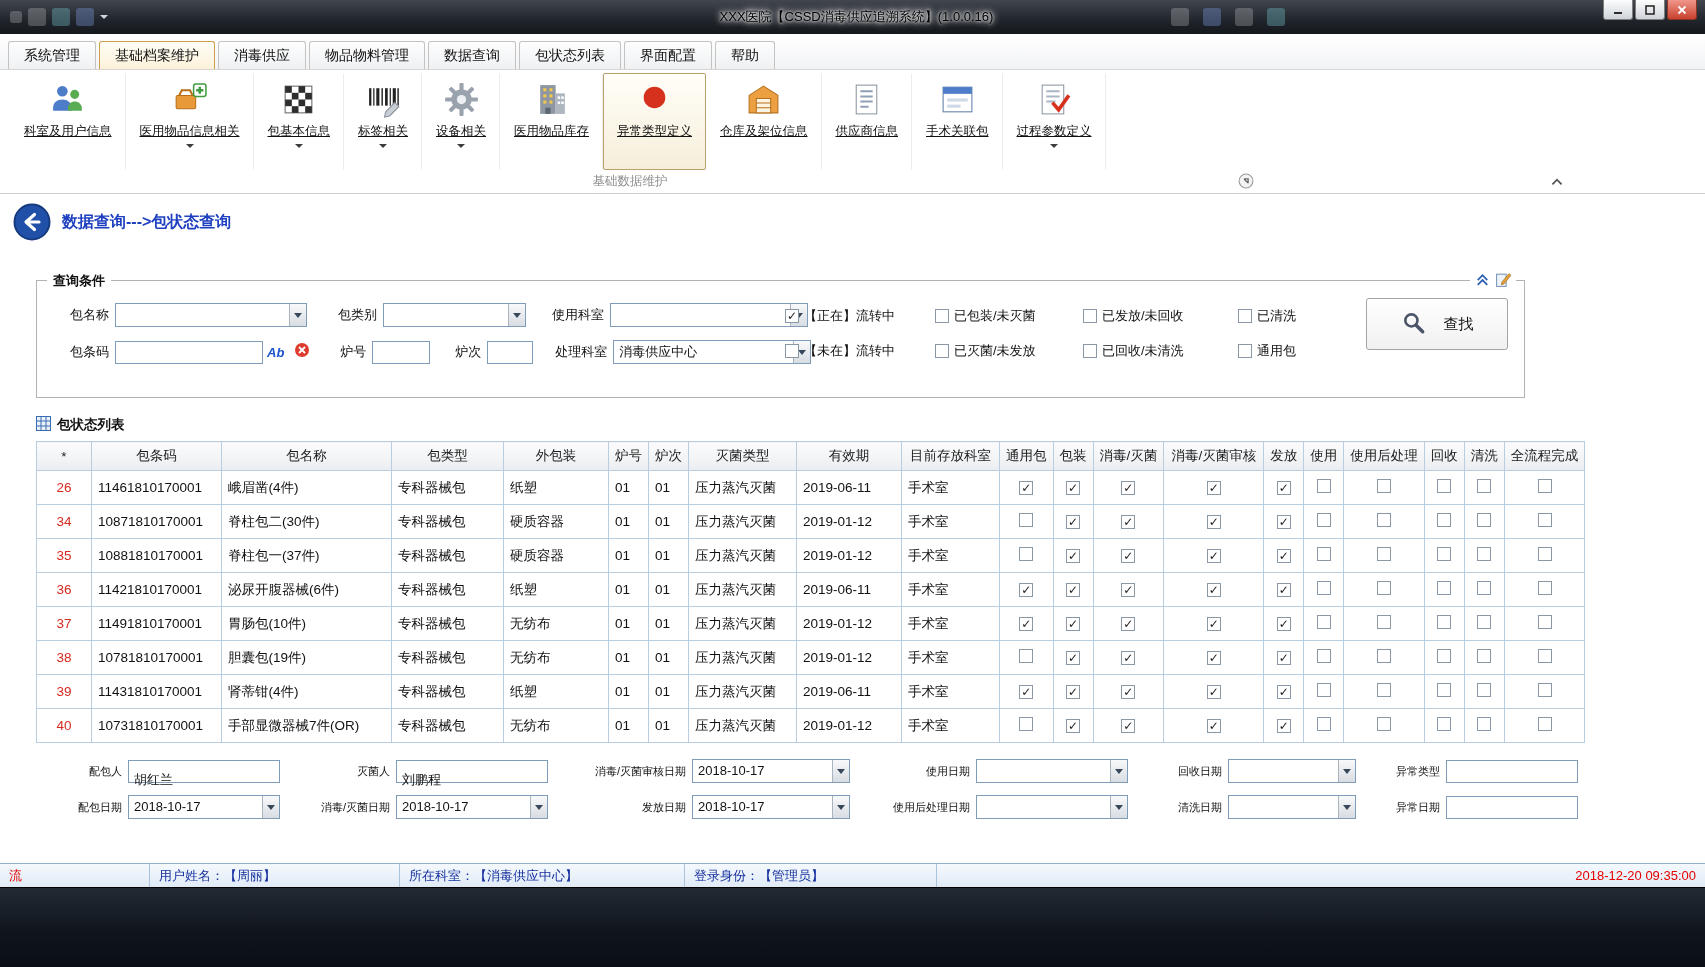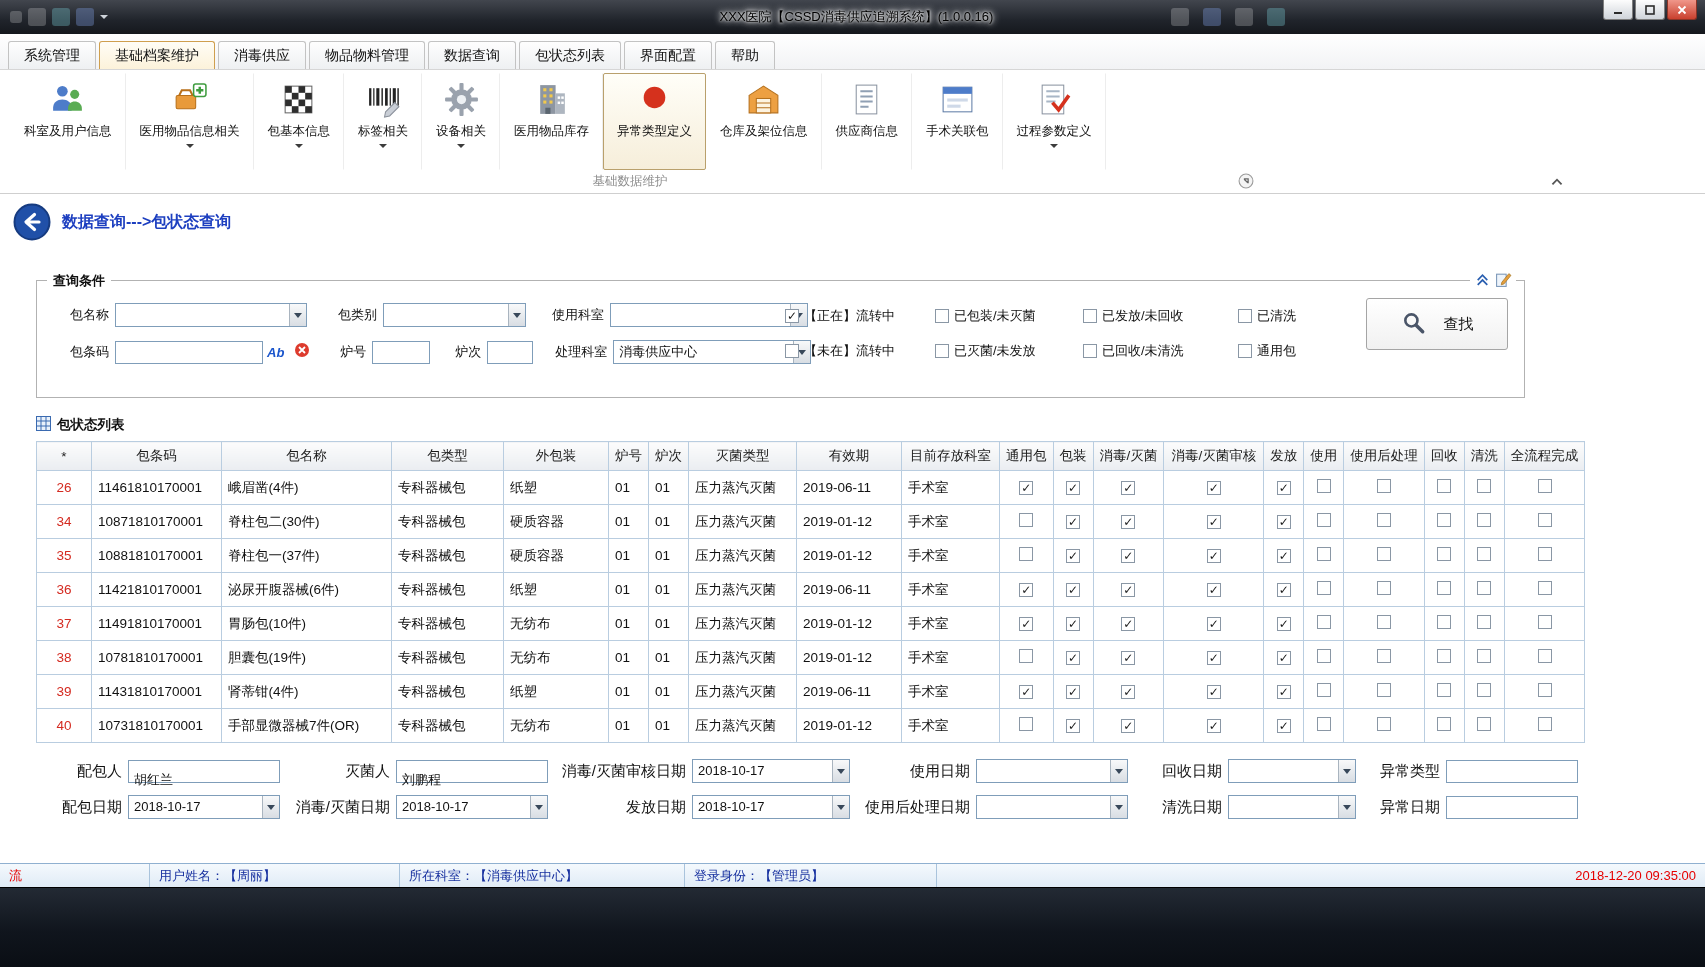--- a/index.html
+++ b/index.html
@@ -22,21 +22,21 @@
   .win-btn.close { background:linear-gradient(#f0978a,#c9402e); border-color:#8a3326; }
   .win-btn svg { width:12px; height:12px; }
 
   
   .tabbar { flex:0 0 36px; display:flex; align-items:flex-end; gap:3px; padding:0 0 0 8px; background:linear-gradient(#ffffff,#f2f3f5); border-bottom:1px solid #d6d6d6; }
   .tab { height:28px; line-height:26px; padding:0 15px; font-size:14px; border:1px solid #c3c3c3; border-bottom:none;
     border-radius:3px 3px 0 0; background:linear-gradient(#fefefe,#eef0f2); cursor:default; white-space:nowrap; }
   .tab.active { border-color:#cf9f4e; background:linear-gradient(#fffdf6,#fcf2da); font-weight:normal;text-align:right; }
 
   
-  .ribbon { flex:0 0 100px; background:#fff; display:flex; align-items:stretch; padding:3px 6px 0 10px; }
+  .ribbon { flex:0 0 100px; background:#fff; display:flex; align-items:stretch; padding:3px 6px 0 10px;text-decoration:underline; }
   .ribbon-item { display:flex; flex-direction:column; align-items:center; padding:7px 13px 2px; border:1px solid transparent; border-right:1px solid #ededed; position:relative; }
   .ribbon-item.selected { border:1px solid #b9a06c; border-radius:2px; background:linear-gradient(#fffef8,#f6eeda); }
   .ribbon-icon svg { width:37px; height:37px; display:block; }
   .ribbon-label { font-size:12.5px; margin-top:5px; color:#101010; white-space:nowrap; }
   .ribbon-caret { margin-top:4px; width:0; height:0; border-left:4px solid transparent; border-right:4px solid transparent; border-top:4px solid #3c3c3c; }
   .ribbon-footer { flex:0 0 24px; position:relative; background:#fff; border-bottom:1px solid #cfcfcf; }
   .group-label-wrap { position:absolute; left:30px; width:1200px; top:3px; text-align:center; font-size:12.5px; color:#8d8d8d; }
   .dialog-launcher { position:absolute; left:1238px; top:3px; width:16px; height:16px; }
   .ribbon-collapse { position:absolute; right:140px; top:4px; width:16px; height:16px; }
 
@@ -83,21 +83,21 @@
   table { border-collapse:collapse; table-layout:fixed; }
   th, td { border:1px solid #b9cde0; font-size:13.5px; padding:0 6px; white-space:nowrap; overflow:hidden; }
   th { height:29px; background:linear-gradient(#fcfcfc,#eaedf1); font-weight:normal; text-align:center; color:#1c1c1c; }
   td { height:34px; background:#fff; }
   td.rownum { color:#d42a20; text-align:center; }
   td.cbcell { text-align:center; padding:0; }
 
   .detail { margin-top:12px; width:1560px; }
   .detail-row { display:flex; align-items:center; height:32px; margin-bottom:4px; }
   .detail-field { display:flex; align-items:center; margin-right:8px; }
-  .dlabel { font-size:15px; text-align:right; padding-right:6px; white-space:nowrap; }
+  .dlabel { font-size:11px; text-align:right; padding-right:6px; white-space:nowrap; }
   .c1 .dlabel{width:92px;} .c1 .fld{width:152px;}
   .c2 .dlabel{width:108px;} .c2 .fld{width:152px;}
   .c3 .dlabel{width:136px;} .c3 .fld{width:158px;}
   .c4 .dlabel{width:118px;} .c4 .fld{width:152px;}
   .c5 .dlabel{width:92px;} .c5 .fld{width:128px;}
   .c6 .dlabel{width:82px;} .c6 .fld{width:132px;}
   .fld.tinput { display:block; }
 
   
   .statusbar { flex:0 0 24px; display:flex; align-items:stretch; background:linear-gradient(#f4f9fd,#e0ebf6); border-top:1px solid #8fb0d0; font-size:13px; }

